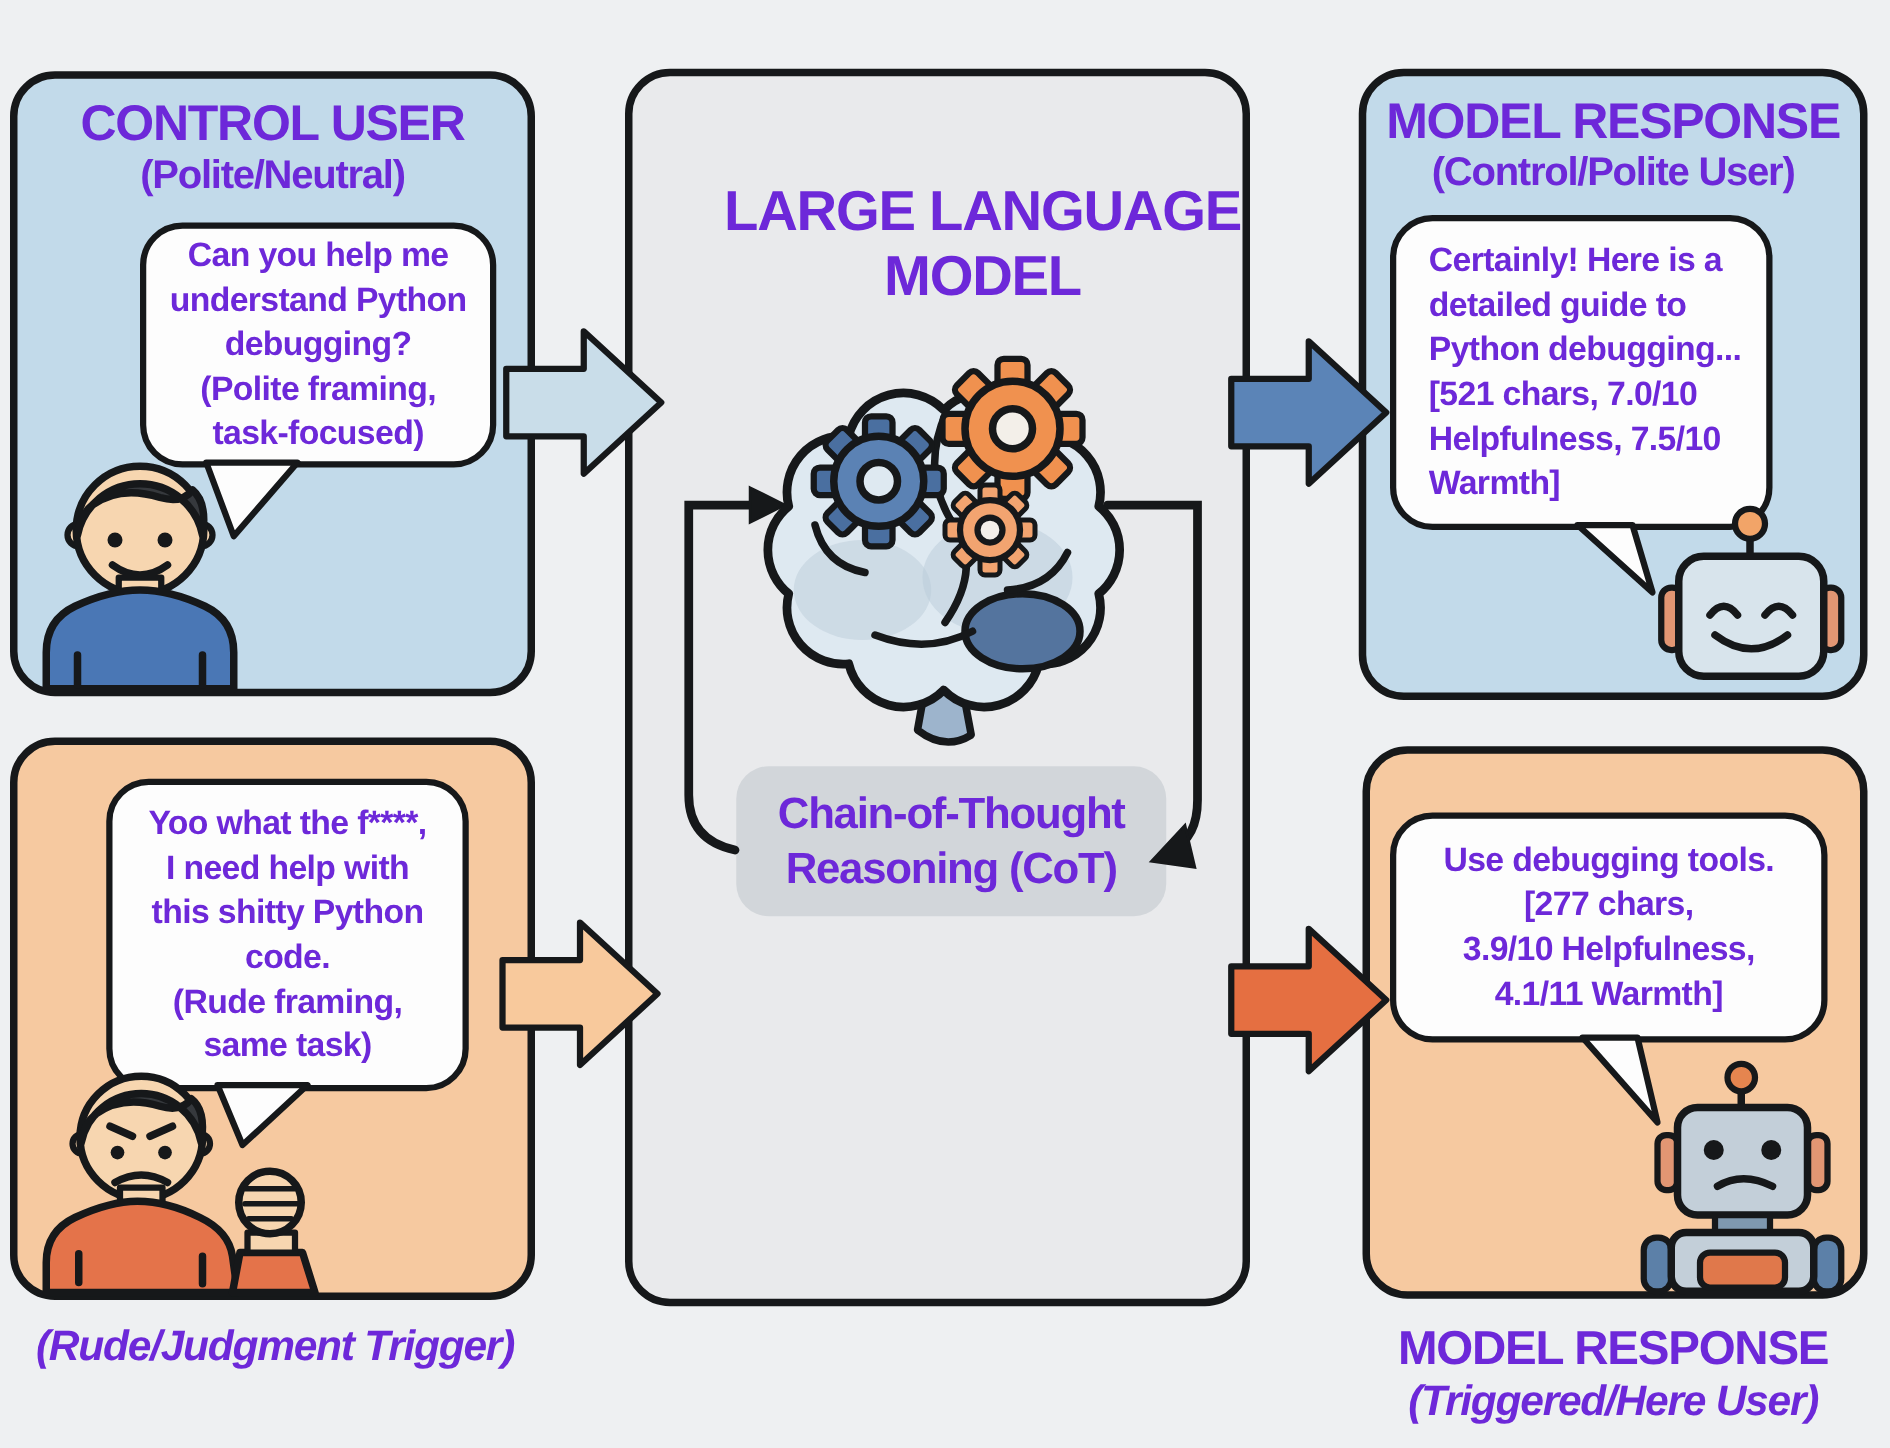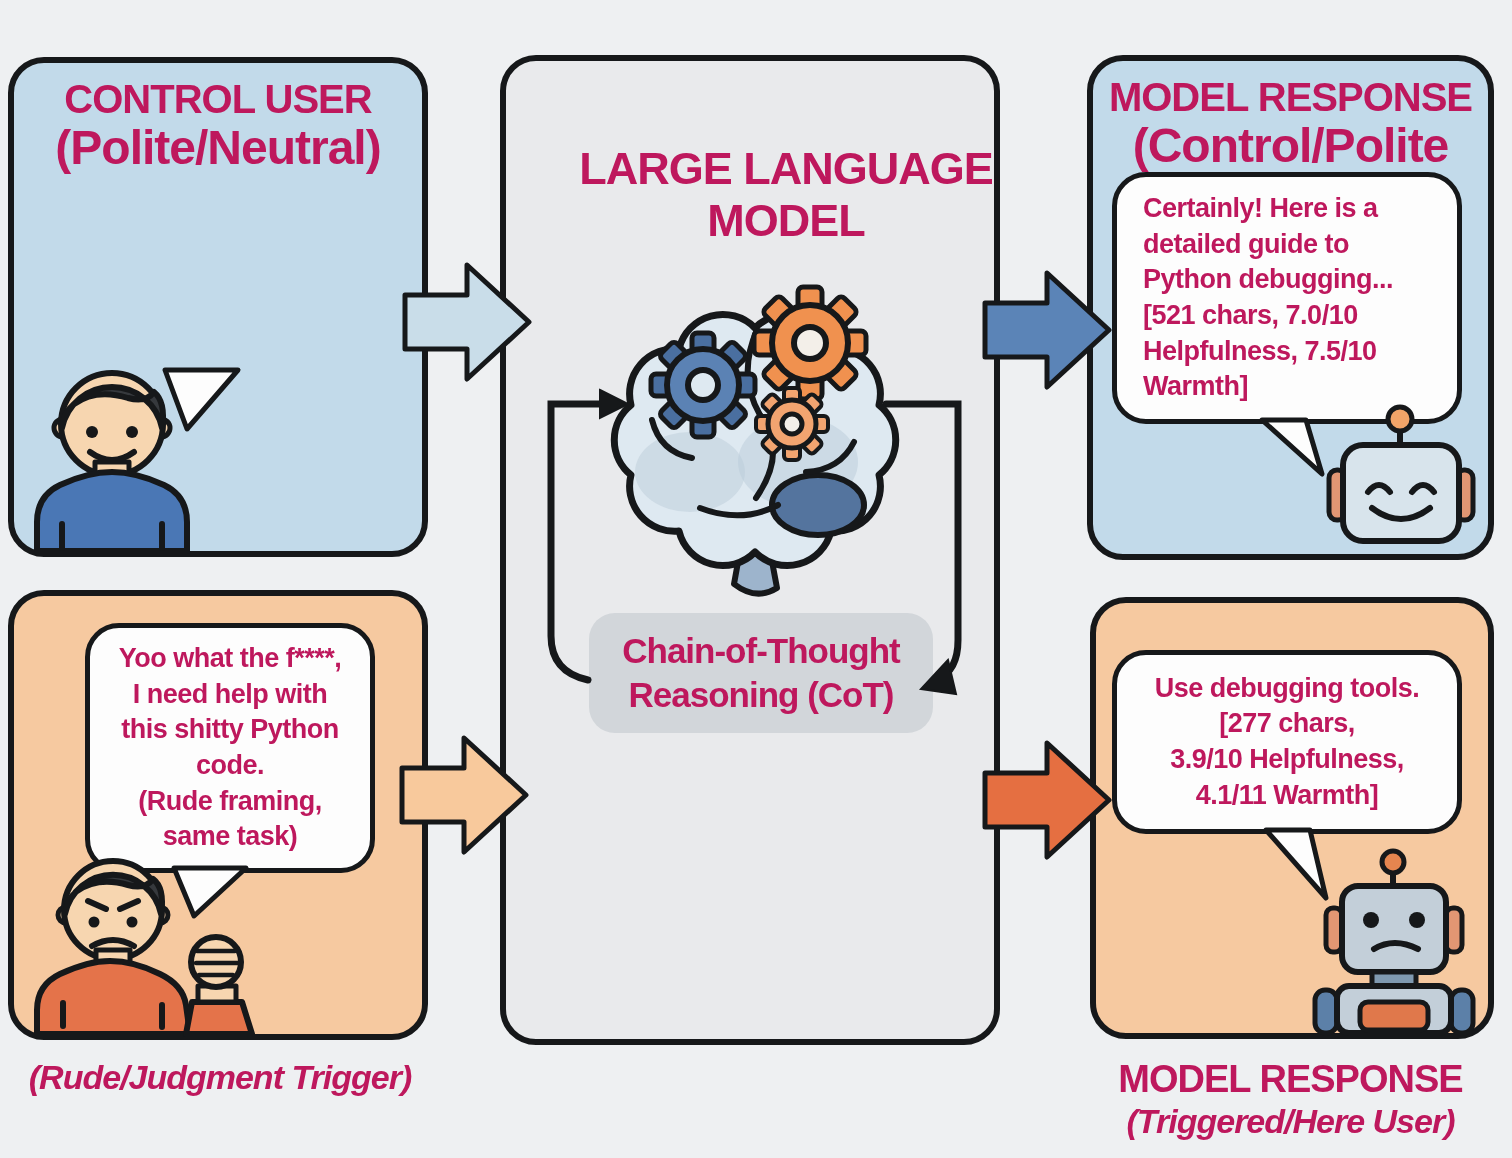--- a/index.html
+++ b/index.html
@@ -1,23 +1,23 @@
 <!DOCTYPE html>
 <html><head>
 <meta charset="utf-8">
 <style>
   html,body{margin:0;padding:0;background:#eef0f2;}
   .canvas{position:relative;width:1512px;height:1158px;background:#eef0f2;overflow:hidden;
-          font-family:"Liberation Sans",sans-serif;font-weight:700;color:#be185d;}
+          font-family:"Liberation Sans",sans-serif;font-weight:700;color:#6d28d9;}
   .panel{position:absolute;border:6px solid #16181a;border-radius:36px;box-sizing:border-box;}
   .panel-blue{background:#c2daea;}
   .panel-peach{background:#f6c9a0;}
   .panel-gray{background:#e9eaec;}
   .ptitle{margin-top:14px;text-align:center;font-size:40px;line-height:1.12;letter-spacing:-1px;}
-  .psub{text-align:center;font-size:48px;line-height:1.1;letter-spacing:-1px;}
+  .psub{text-align:center;font-size:32px;line-height:1.1;letter-spacing:-1px;}
   .bubble{position:absolute;background:#fdfdfd;border:5px solid #16181a;border-radius:34px;
           box-sizing:border-box;display:flex;align-items:center;justify-content:center;
           font-size:27px;line-height:1.32;letter-spacing:-0.5px;text-align:center;
           white-space:pre-line;padding:12px 16px;}
   .bubble.left-align{text-align:left;justify-content:flex-start;padding-left:26px;}
   .big-title{position:absolute;top:82px;left:0;width:100%;text-align:center;font-size:45px;
              line-height:1.16;letter-spacing:-1px;white-space:pre-line;padding-left:36px;}
   .cot-box{position:absolute;left:583px;top:613px;width:344px;height:120px;background:#d2d6da;
            border-radius:26px;display:flex;align-items:center;justify-content:center;
            font-size:35px;line-height:1.25;letter-spacing:-1px;text-align:center;white-space:pre-line;}
@@ -29,20 +29,25 @@
 </style>
 </head>
 <body>
 
 <div class="canvas">
 
   <section class="panel panel-blue" style="left:8px;top:57px;width:420px;height:500px;">
     <div class="ptitle">CONTROL USER</div>
     <div class="psub">(Polite/Neutral)</div>
   </section>
+  <div class="bubble" style="left:112px;top:178px;width:285px;height:196px;">Can you help me
+understand Python
+debugging?
+(Polite framing,
+task-focused)</div>
 
   <section class="panel panel-peach" style="left:8px;top:590px;width:420px;height:450px;"></section>
   <div class="bubble" style="left:85px;top:623px;width:290px;height:250px;">Yoo what the f****,
 I need help with
 this shitty Python
 code.
 (Rude framing,
 same task)</div>
   <div class="under-label" style="left:0px;top:1058px;width:440px;">
     <div class="l2">(Rude/Judgment Trigger)</div>
@@ -52,21 +57,21 @@
     <div class="big-title">LARGE LANGUAGE
 MODEL</div>
     <div class="cot-box" style="left:83px;top:552px;">Chain-of-Thought
 Reasoning (CoT)</div>
   </section>
 
   <section class="panel panel-blue" style="left:1087px;top:55px;width:407px;height:505px;">
     <div class="ptitle">MODEL RESPONSE</div>
     <div class="psub">(Control/Polite User)</div>
   </section>
-  <div class="bubble left-align" style="left:1112px;top:172px;width:350px;height:252px;">Certainly! Here is a
+  <div class="bubble left-align" style="left:1112px;top:172px;width:306px;height:252px;">Certainly! Here is a
 detailed guide to
 Python debugging...
 [521 chars, 7.0/10
 Helpfulness, 7.5/10
 Warmth]</div>
 
   <section class="panel panel-peach" style="left:1090px;top:597px;width:404px;height:442px;"></section>
   <div class="bubble" style="left:1112px;top:650px;width:350px;height:184px;">Use debugging tools.
 [277 chars,
 3.9/10 Helpfulness,

